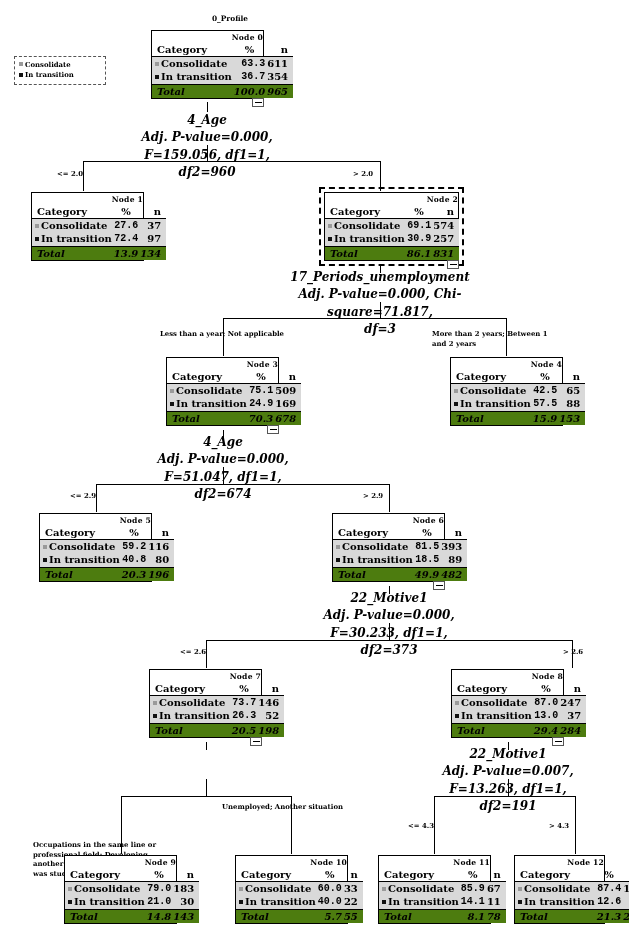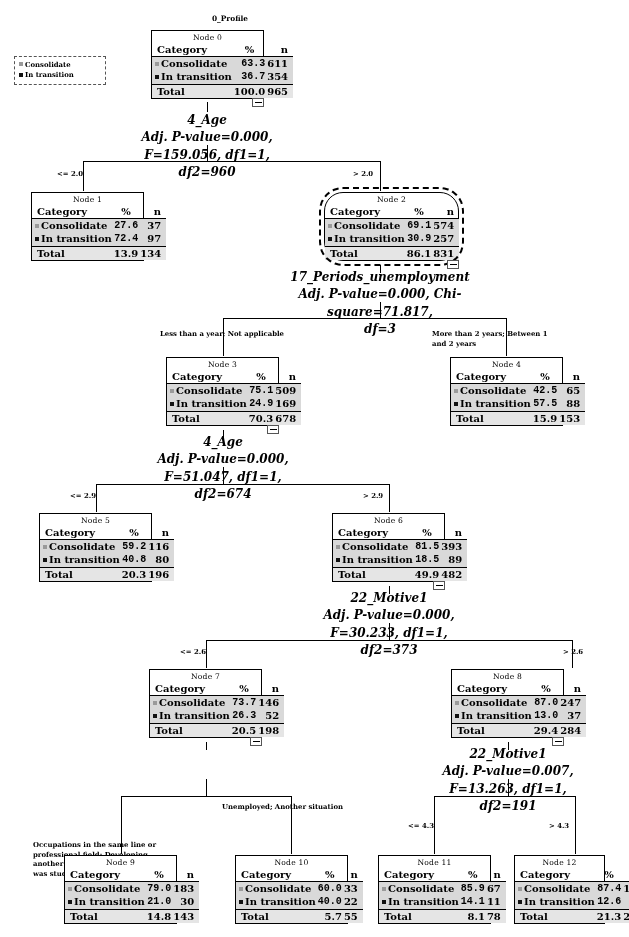--- a/index.html
+++ b/index.html
@@ -17,43 +17,43 @@
     position:absolute;
     border:1px solid #000;
     background:#fff;
     box-sizing:border-box;
   }
   .node.selected{
     outline:2px dashed #000;
     outline-offset:3px;
   }
   .node-title{
-    text-align:center;
-    font-weight:normal;
+    text-align:right;
+    font-weight:bold;
     font-size:7.6px;
     padding:2px 0 1px 0;
     letter-spacing:.2px;
   }
   table.nt{
     border-collapse:collapse;
     width:100%;
     font-size:10px;
     font-weight:bold;
   }
   table.nt td{padding:0 1px;line-height:1.32;white-space:nowrap;}
   .hdr td{border-bottom:1px solid #000;padding-bottom:0px;}
   .hdr .c1{padding-left:5px;}
   .hdr .c2{text-align:center;}
   .hdr .c3{text-align:right;padding-right:5px;}
   .row td{background:#d9d9d9;}
   .row .c1{padding-left:3px;}
   .row .c2{text-align:right;font-family:Liberation Mono, monospace;}
   .row .c3{text-align:right;padding-right:5px;}
   .rowlast td{border-bottom:1px solid #000;}
-  .totrow td{background:#e5e5e5;padding-top:1px;}
+  .totrow td{background:#4d7c0f;padding-top:1px;font-style:italic;}
   .totrow .c1{padding-left:5px;}
   .totrow .c2{text-align:right;}
   .totrow .c3{text-align:right;padding-right:5px;}
   .sw{
     display:inline-block;width:4px;height:4px;
     vertical-align:middle;margin-right:2px;position:relative;top:-1px;
   }
   .sw-cons{background:#9a9a9a;}
   .sw-trans{background:#111;}
 
@@ -183,21 +183,21 @@
       </tr>
       <tr class="totrow">
         <td class="c1">Total</td>
         <td class="c2">13.9</td>
         <td class="c3">134</td>
       </tr>
     </tbody>
       </table>
   </div>
 
-  <div class="node selected" style="left:324px;top:192px;width:135px;border-radius:19px;">
+  <div class="node selected" style="left:324px;top:192px;width:135px;">
     <div class="node-title">Node 2</div>
     <table class="nt">
       <tbody>
           <tr class="hdr">
         <td class="c1">Category</td>
         <td class="c2">%</td>
         <td class="c3">n</td>
       </tr>
       <tr class="row">
         <td class="c1"><span class="sw sw-cons"></span><span>Consolidate</span></td>

